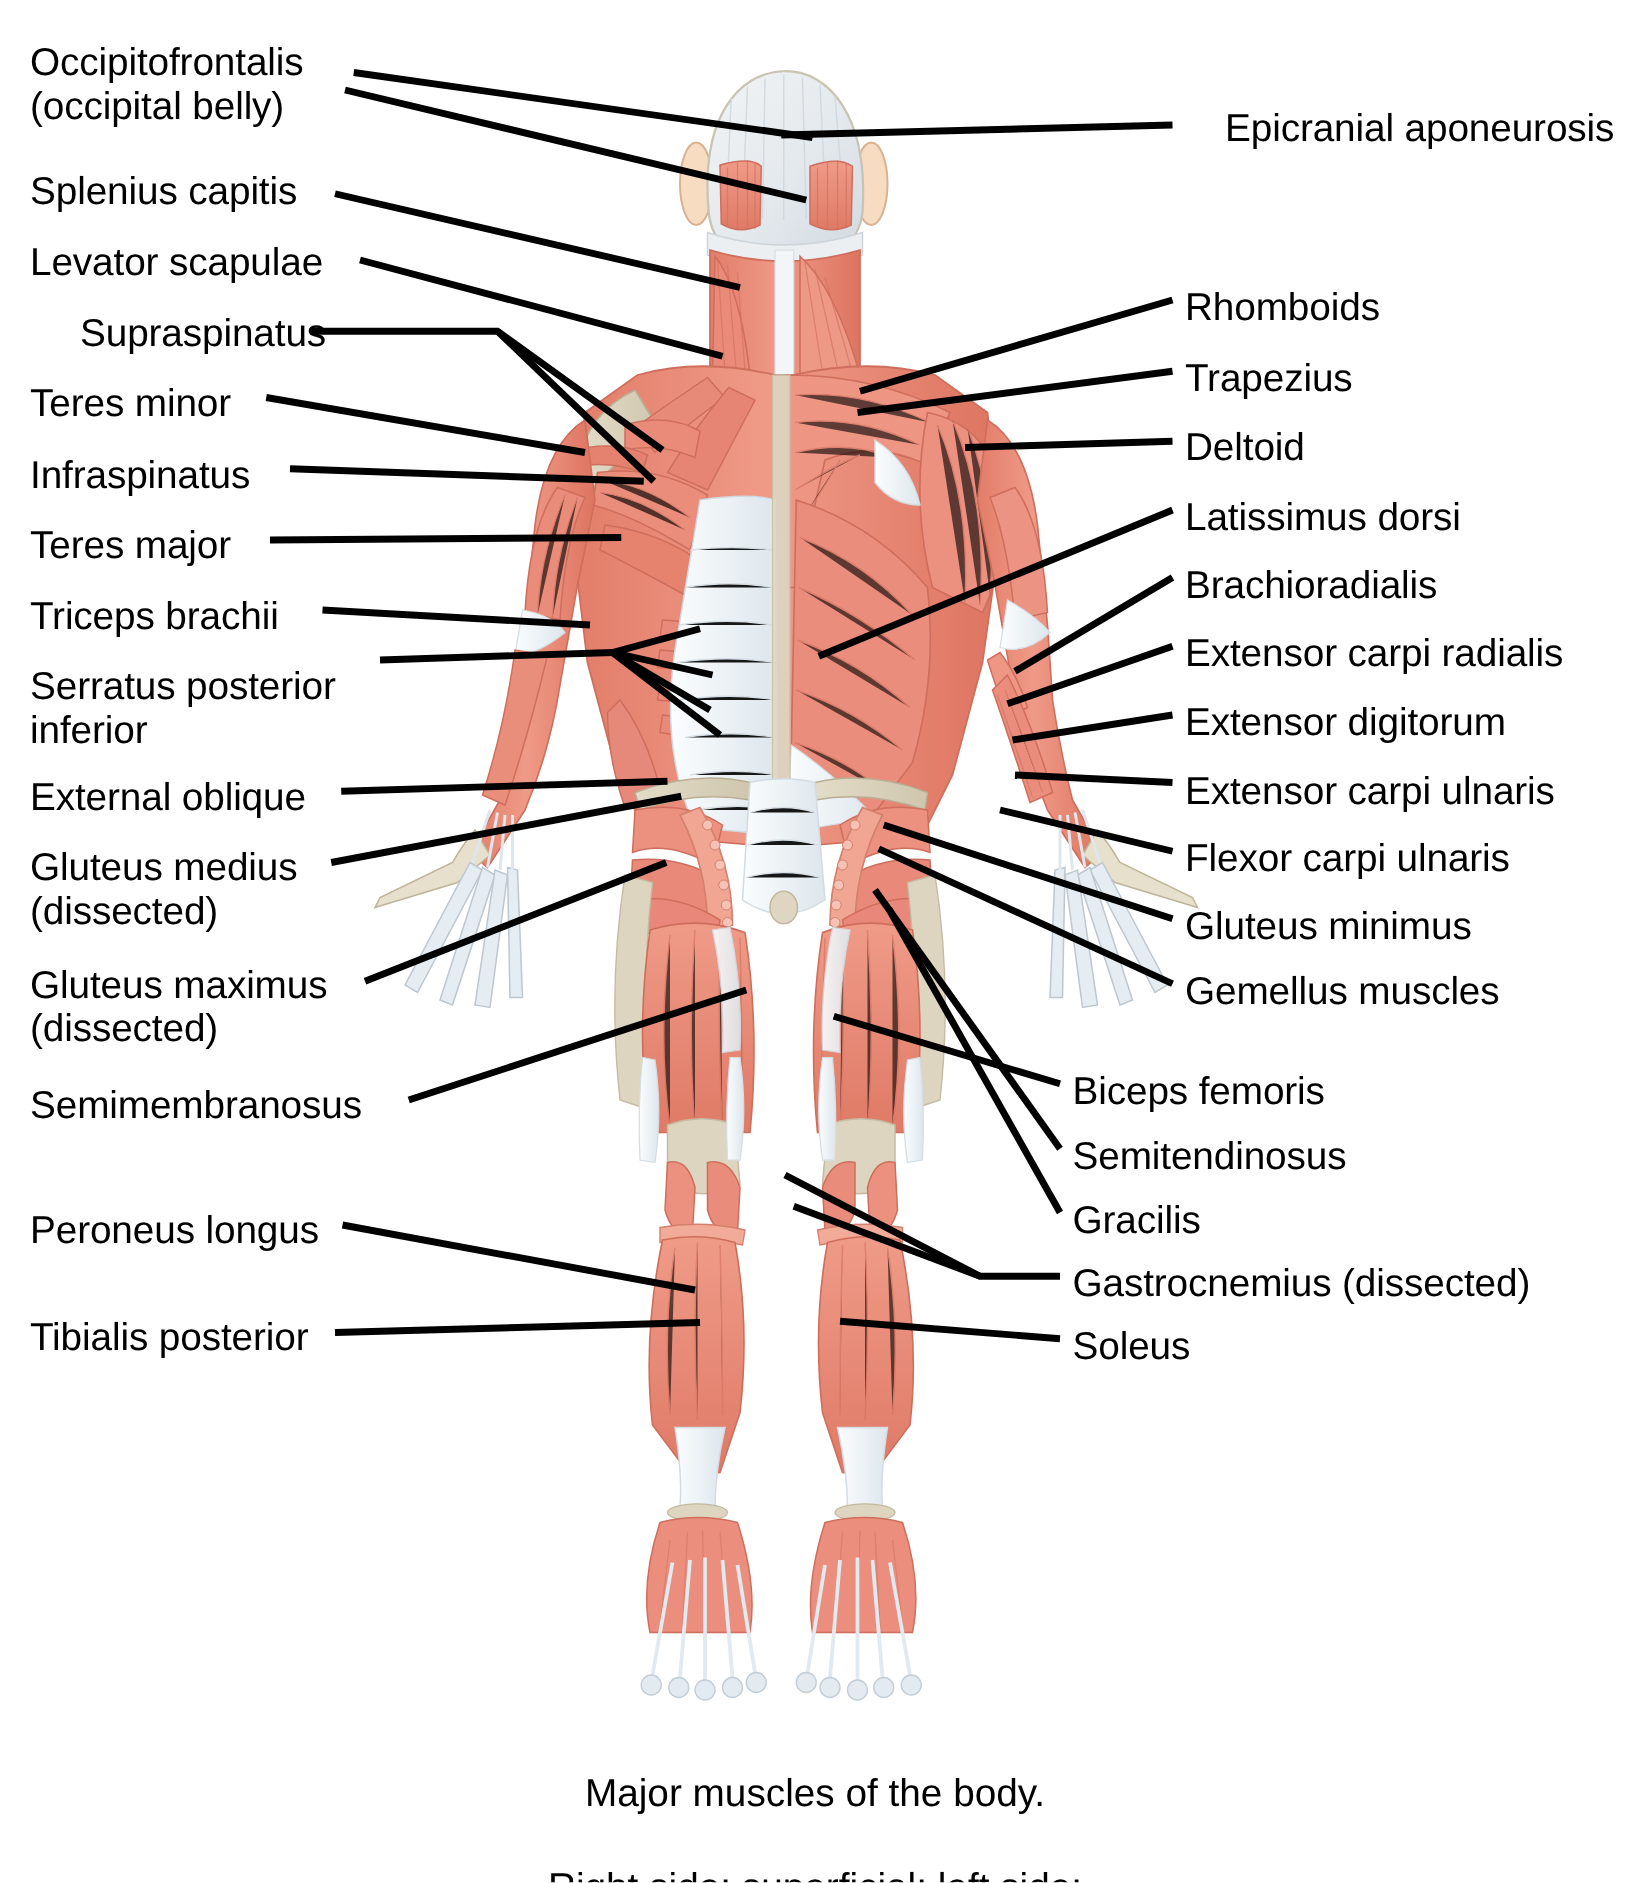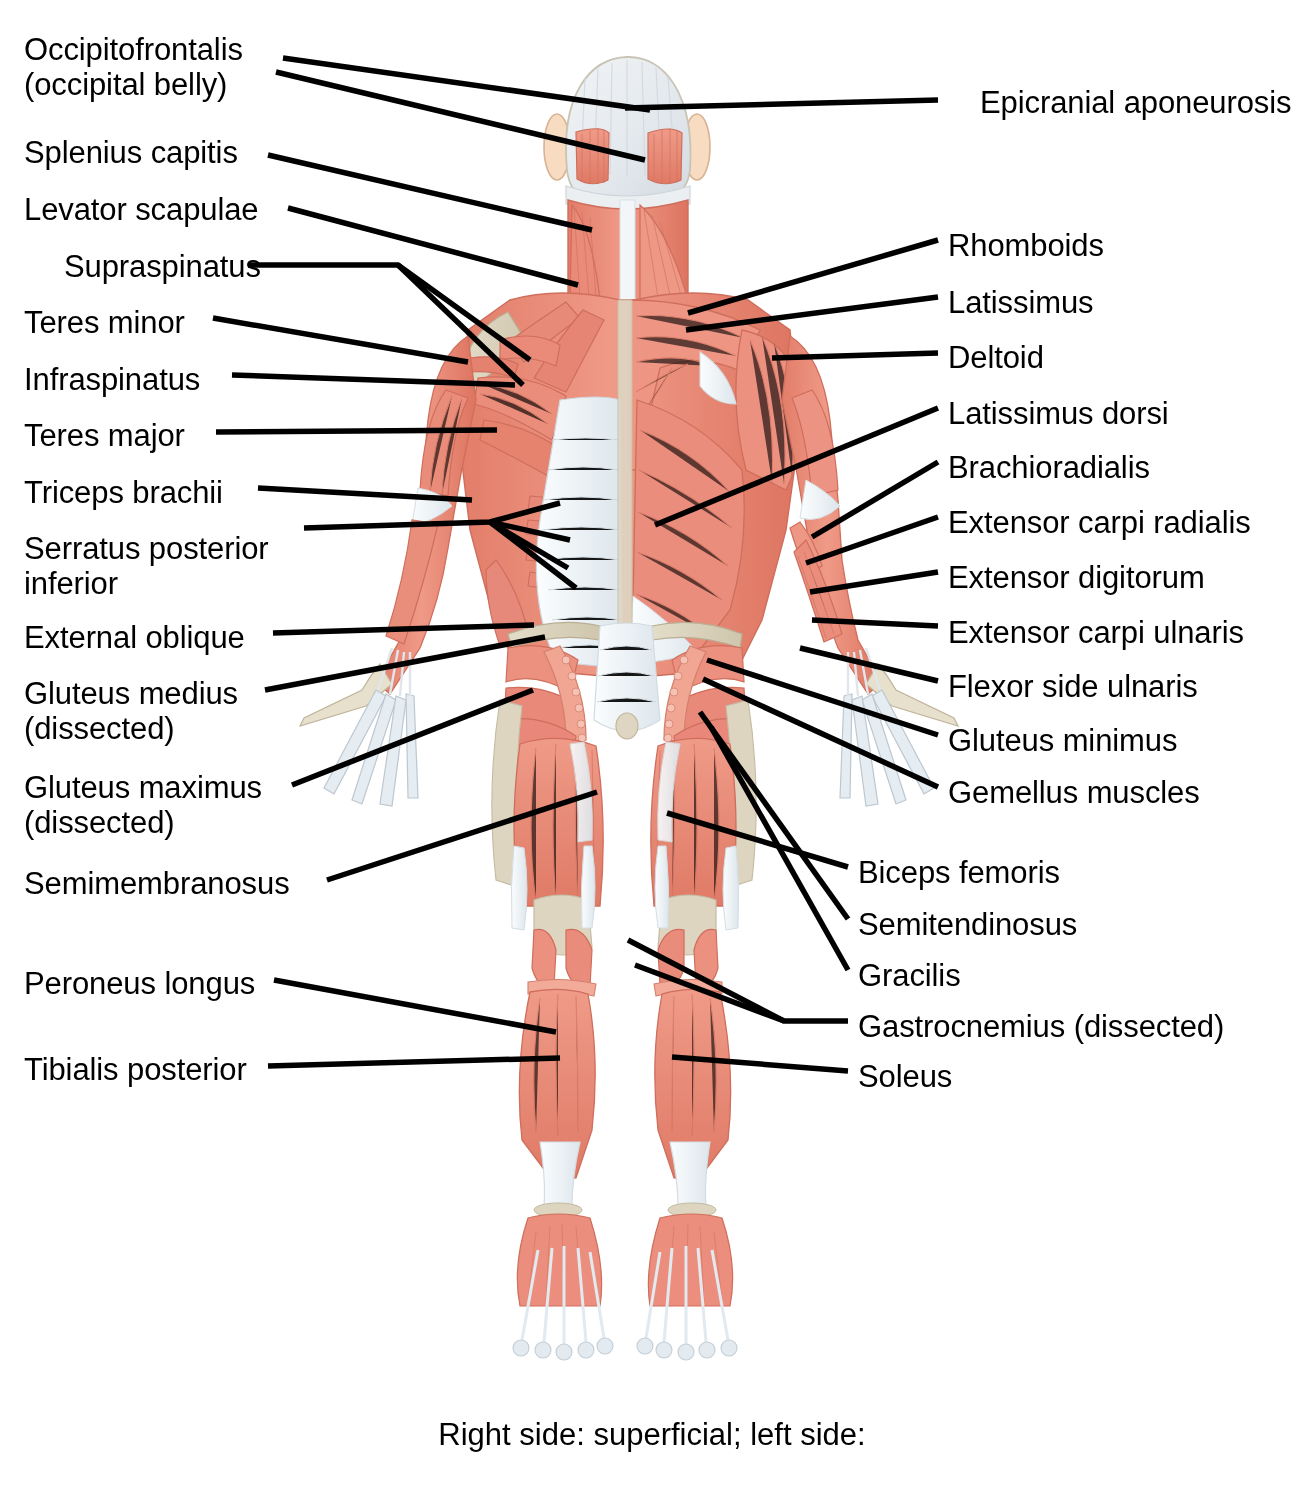--- a/index.html
+++ b/index.html
@@ -510,35 +510,36 @@
 (dissected)</div>
       <div class="label left" style="left: 24px; top: 770px;">Gluteus maximus
 (dissected)</div>
       <div class="label left" style="left: 24px; top: 866px;">Semimembranosus</div>
       <div class="label left" style="left: 24px; top: 966px;">Peroneus longus</div>
       <div class="label left" style="left: 24px; top: 1052px;">Tibialis posterior</div>
     </div>
   <div id="labels-right">
       <div class="label right" style="left: 948px; top: 85px; margin-left: 32px;">Epicranial aponeurosis</div>
       <div class="label right" style="left: 948px; top: 228px;">Rhomboids</div>
-      <div class="label right" style="left: 948px; top: 285px;">Latissimus</div>
+      <div class="label right" style="left: 948px; top: 285px;">Trapezius</div>
       <div class="label right" style="left: 948px; top: 340px;">Deltoid</div>
       <div class="label right" style="left: 948px; top: 396px;">Latissimus dorsi</div>
       <div class="label right" style="left: 948px; top: 450px;">Brachioradialis</div>
       <div class="label right" style="left: 948px; top: 505px;">Extensor carpi radialis</div>
       <div class="label right" style="left: 948px; top: 560px;">Extensor digitorum</div>
       <div class="label right" style="left: 948px; top: 615px;">Extensor carpi ulnaris</div>
-      <div class="label right" style="left: 948px; top: 669px;">Flexor side ulnaris</div>
+      <div class="label right" style="left: 948px; top: 669px;">Flexor carpi ulnaris</div>
       <div class="label right" style="left: 948px; top: 723px;">Gluteus minimus</div>
       <div class="label right" style="left: 948px; top: 775px;">Gemellus muscles</div>
       <div class="label right" style="left: 858px; top: 855px;">Biceps femoris</div>
       <div class="label right" style="left: 858px; top: 907px;">Semitendinosus</div>
       <div class="label right" style="left: 858px; top: 958px;">Gracilis</div>
       <div class="label right" style="left: 858px; top: 1009px;">Gastrocnemius (dissected)</div>
       <div class="label right" style="left: 858px; top: 1059px;">Soleus</div>
     </div>
 
   <div class="caption" style="top:1378px;">
+    <div>Major muscles of the body.</div>
     <div>Right side: superficial; left side:</div>
     
   </div>
 
 </div>
 
 </body></html>

